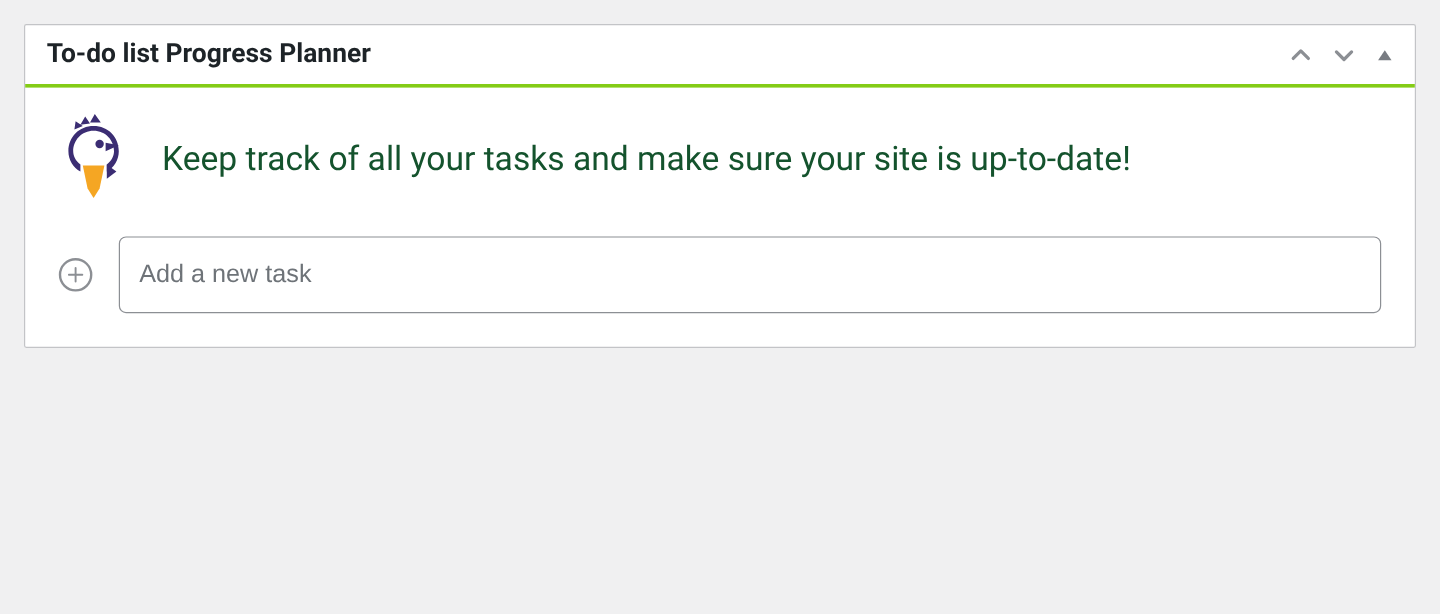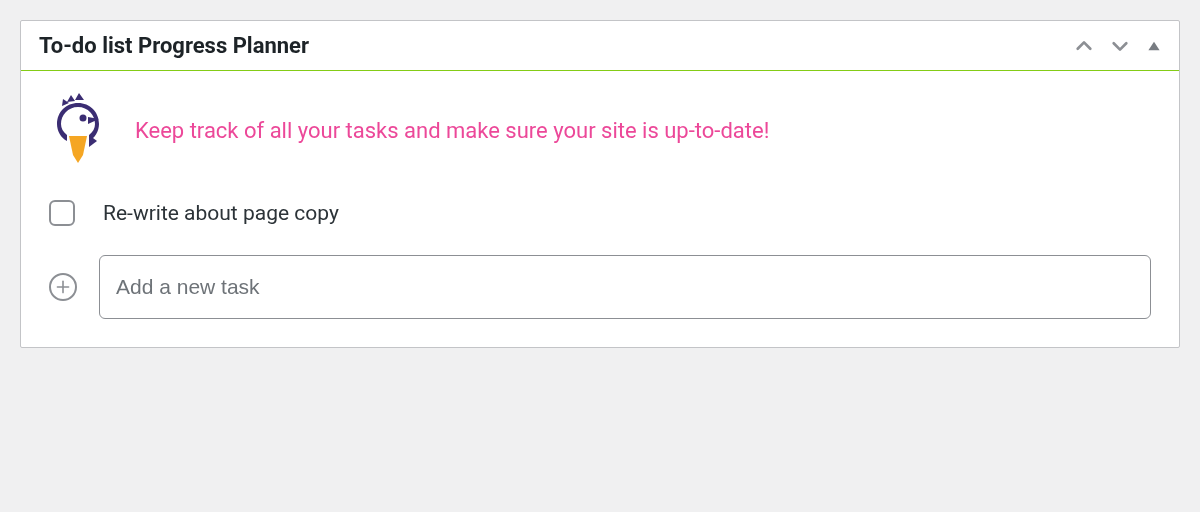--- a/index.html
+++ b/index.html
@@ -13,21 +13,21 @@
   .widget {
     background: #fff;
     border: 1px solid #c3c4c7;
     border-radius: 2px;
   }
   .widget-header {
     display: flex;
     align-items: center;
     justify-content: space-between;
     padding: 12px 18px;
-    border-bottom: 1px solid #84cc16;
+    border-bottom: 3px solid #84cc16;
   }
   .widget-title {
     font-size: 22px;
     font-weight: 700;
     color: #1d2327;
   }
   .widget-controls {
     display: flex;
     align-items: center;
     gap: 18px;
@@ -41,22 +41,22 @@
     align-items: center;
     gap: 28px;
     margin-bottom: 28px;
   }
   .logo {
     width: 58px;
     height: 74px;
     flex-shrink: 0;
   }
   .intro-text {
-    font-size: 22px;
-    color: #ec4899;
+    font-size: 28px;
+    color: #14532d;
   }
   .todo-list {
     list-style: none;
     margin-bottom: 24px;
   }
   .todo-item {
     display: flex;
     align-items: center;
     gap: 28px;
     padding: 5px 0;
@@ -149,24 +149,20 @@
           <circle cx="34" cy="25" r="3.5" fill="#3b2d73"></circle>
           <polygon points="39,24 50,26 39,31" fill="#3b2d73"></polygon>
           <polygon points="20,43 38,43 34,62 29,70 24,62" fill="#f5a623"></polygon>
           <polygon points="40,42 48,48 40,54" fill="#3b2d73"></polygon>
         </svg>
       </div>
       <div class="intro-text">Keep track of all your tasks and make sure your site is up-to-date!</div>
     </div>
 
     <ul class="todo-list">
-      <li class="todo-item">
-        <div class="checkbox"></div>
-        <div class="todo-label">Re-write about page copy</div>
-      </li>
     </ul>
 
     <div class="add-row">
       <div class="add-btn">
         <svg width="16" height="16" viewBox="0 0 20 20" fill="none" stroke="#8c8f94" stroke-width="2" stroke-linecap="round">
             <line x1="10" y1="3" x2="10" y2="17"></line>
             <line x1="3" y1="10" x2="17" y2="10"></line>
           </svg>
       </div>
       <input class="add-input" type="text" placeholder="Add a new task" style="">

